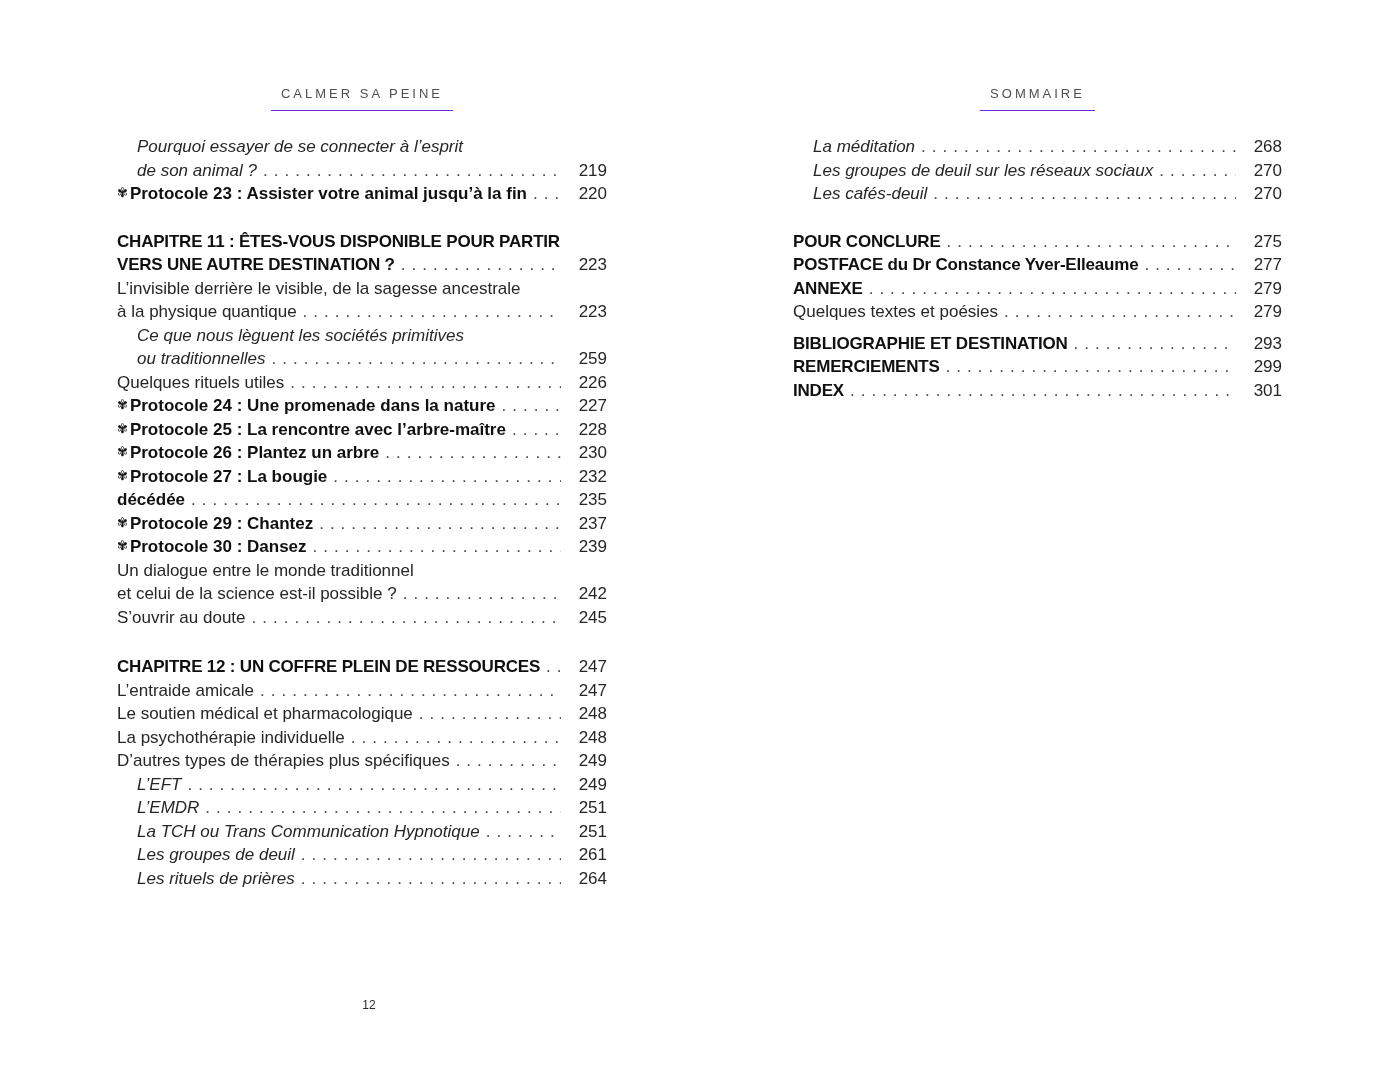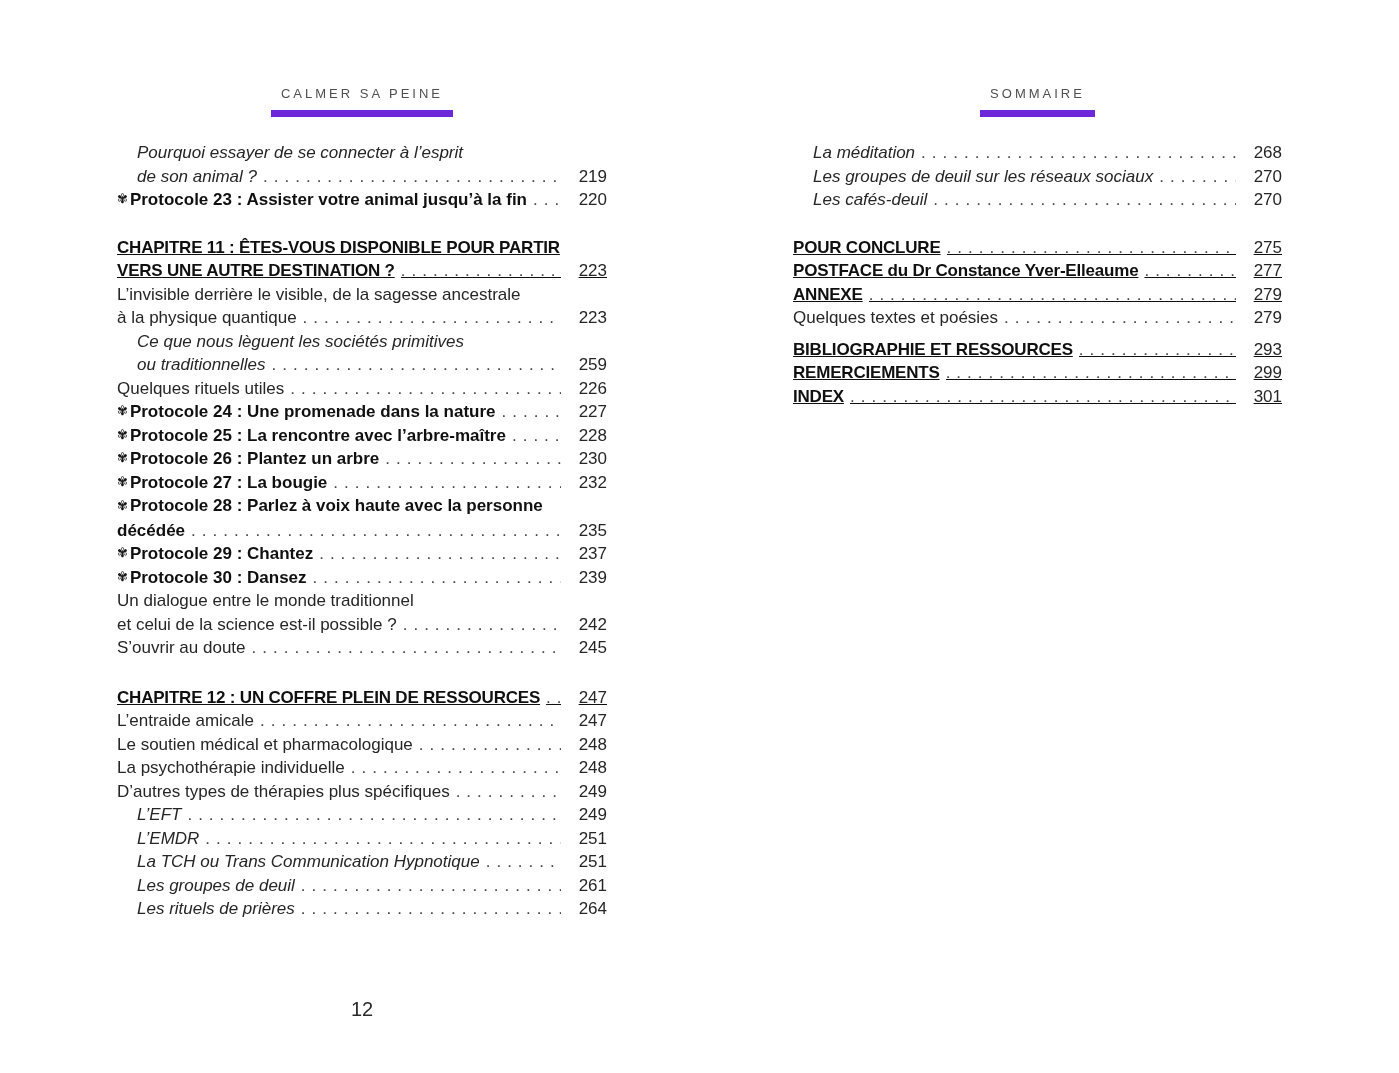--- a/index.html
+++ b/index.html
@@ -7,47 +7,47 @@
     width:1399px;height:1073px;background:#ffffff;position:relative;overflow:hidden;
     font-family:"Liberation Sans", sans-serif;color:#262626;
     -webkit-font-smoothing:antialiased;
   }
   .page{position:absolute;top:84px;}
   #left-page{left:117px;width:490px;height:960px;}
   #right-page{left:793px;width:489px;height:960px;}
   .running-head{text-align:center;}
   .running-head span{
     display:inline-block;font-size:13px;letter-spacing:3px;color:#4f4f4f;
-    padding:0 10px 9px 10px;border-bottom:7px solid #6d28d9;white-space:nowrap;text-align:right;
+    padding:0 10px 9px 10px;border-bottom:1px solid #6d28d9;white-space:nowrap;text-align:right;
   }
   .toc{margin-top:24px;font-size:17px;line-height:23.5px;}
   .entry{}
   .entry:first-child{margin-top:0;}
   .sp-0{margin-top:0 !important;}
   .sp-8{margin-top:8px !important;}
   .sp-24{margin-top:24px !important;}
   .sp-26{margin-top:26px !important;}
   .line{white-space:nowrap;}
   .row{display:flex;align-items:flex-start;}
   .txt{flex:0 0 auto;}
   .sub{padding-left:20px;font-style:italic;}
-  .chapter{font-weight:700;color:#101010;letter-spacing:-0.2px;text-decoration:underline;}
+  .chapter{font-weight:700;color:#101010;letter-spacing:-0.2px;}
   .protocol{font-weight:700;color:#101010;}
   .normal{font-weight:400;}
   .flower{font-size:13px;margin-right:2px;color:#161616;font-weight:400;font-style:normal;position:relative;top:-1px;}
   .dots{
     flex:1 1 auto;overflow:hidden;margin:0 12px 0 6px;
     font-weight:400;font-style:normal;color:#454545;letter-spacing:normal;
   }
   .dots::after{
     content:"..........................................................................................................";
     letter-spacing:6px;
   }
   .pg{flex:0 0 34px;text-align:right;font-weight:400;font-style:normal;color:#262626;letter-spacing:0;}
-  .folio{position:absolute;top:914px;left:0;width:100%;text-align:center;font-size:20px;color:#2a2a2a;}
+  .folio{position:absolute;top:914px;left:7px;width:100%;text-align:center;font-size:12px;color:#2a2a2a;}
 </style>
 </head>
 <body>
 
 <div class="page" id="left-page">
   <div class="running-head">
     <span>CALMER SA PEINE</span>
   </div>
   <div class="toc">
       <div class="entry sub">
@@ -123,21 +123,20 @@
       </div>
       <div class="entry protocol sp-0">
         <div class="line row">
           <span class="flower">✾</span>
           <span class="txt">Protocole 27 : La bougie</span>
           <span class="dots"></span>
           <span class="pg">232</span>
         </div>
       </div>
       <div class="entry protocol sp-0">
-        <div class="line"><span class="flower">✾</span><span class="txt">Protocole 28 : Parlez à voix haute avec la personne</span></div>
         <div class="line row">
           <span class="txt">décédée</span>
           <span class="dots"></span>
           <span class="pg">235</span>
         </div>
       </div>
       <div class="entry protocol sp-0">
         <div class="line row">
           <span class="flower">✾</span>
           <span class="txt">Protocole 29 : Chantez</span>
@@ -291,21 +290,21 @@
       </div>
       <div class="entry normal sp-0">
         <div class="line row">
           <span class="txt">Quelques textes et poésies</span>
           <span class="dots"></span>
           <span class="pg">279</span>
         </div>
       </div>
       <div class="entry chapter sp-8">
         <div class="line row">
-          <span class="txt">BIBLIOGRAPHIE ET RESSOURCES</span>
+          <span class="txt">BIBLIOGRAPHIE ET DESTINATION</span>
           <span class="dots"></span>
           <span class="pg">293</span>
         </div>
       </div>
       <div class="entry chapter">
         <div class="line row">
           <span class="txt">REMERCIEMENTS</span>
           <span class="dots"></span>
           <span class="pg">299</span>
         </div>

